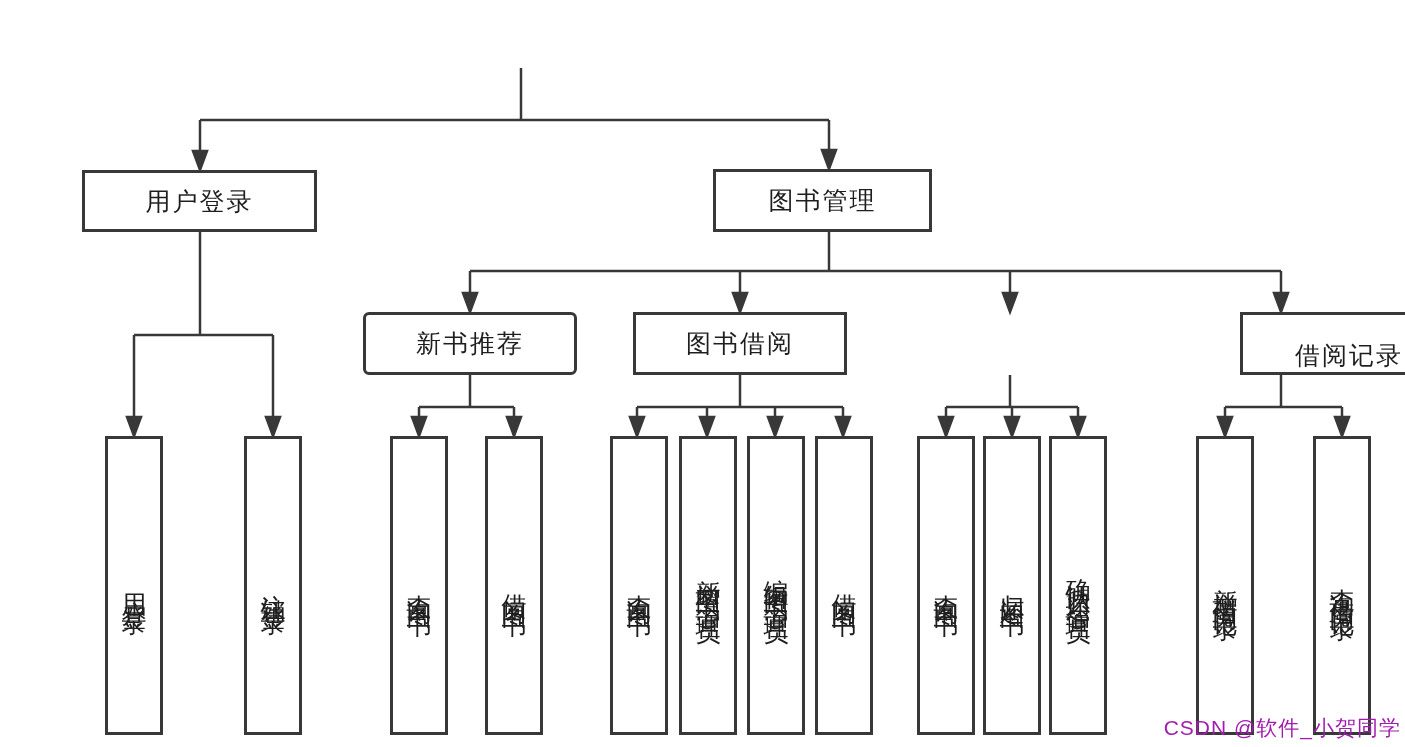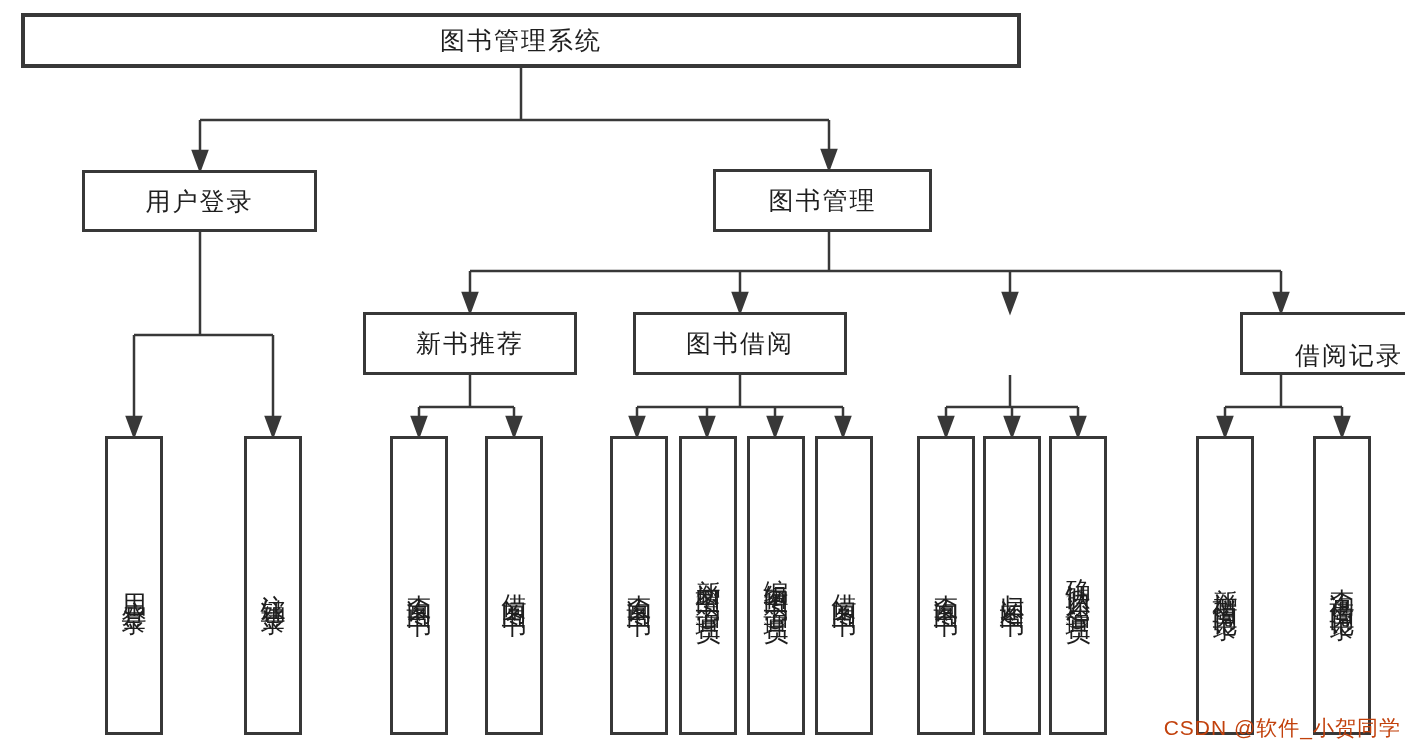--- a/index.html
+++ b/index.html
@@ -52,21 +52,21 @@
     letter-spacing: 6px;
     line-height: 1;
     color: #1e1e1e;
   }
   .watermark {
     position: absolute;
     right: 4px;
     bottom: 5px;
     font-size: 21px;
     letter-spacing: 1px;
-    color: #c2410c;
+    color: #a21caf;
     z-index: 5;
     white-space: nowrap;
   }
 </style>
 </head>
 <body>
 
 <div class="canvas">
 
   <svg class="connectors" viewBox="0 0 1405 747" xmlns="http://www.w3.org/2000/svg">
@@ -140,32 +140,29 @@
         <line x1="1281" y1="375" x2="1281" y2="407"></line>
         <line x1="1225" y1="407" x2="1342" y2="407"></line>
         <line x1="1225" y1="407" x2="1225" y2="419"></line>
         <polygon points="1218,417 1232,417 1225,436"></polygon>
         <line x1="1342" y1="407" x2="1342" y2="419"></line>
         <polygon points="1335,417 1349,417 1342,436"></polygon>
       </g>
     </g>
   </svg>
 
-  <div class="hbox root" style="left:21px; top:13px; width:1000px; height:55px;">
-    <span>图书管理系统</span>
-  </div>
 
   <div class="hbox" style="left:82px; top:170px; width:235px; height:62px;">
     <span>用户登录</span>
   </div>
   <div class="hbox" style="left:713px; top:169px; width:219px; height:63px;">
     <span>图书管理</span>
   </div>
 
-  <div class="hbox" style="left:363px; top:312px; width:214px; height:63px;">
+  <div class="hbox" style="left:363px; top:312px; width:214px; height:63px;border-radius:6px;">
     <span>新书推荐</span>
   </div>
   <div class="hbox" style="left:633px; top:312px; width:214px; height:63px;justify-content:center;">
     <span>图书借阅</span>
   </div>
   <div class="hbox" style="left:1240px; top:312px; width:218px; height:63px;align-items:flex-end;">
     <span>借阅记录</span>
   </div>
 
   <div class="vbox" style="left:105px;">

